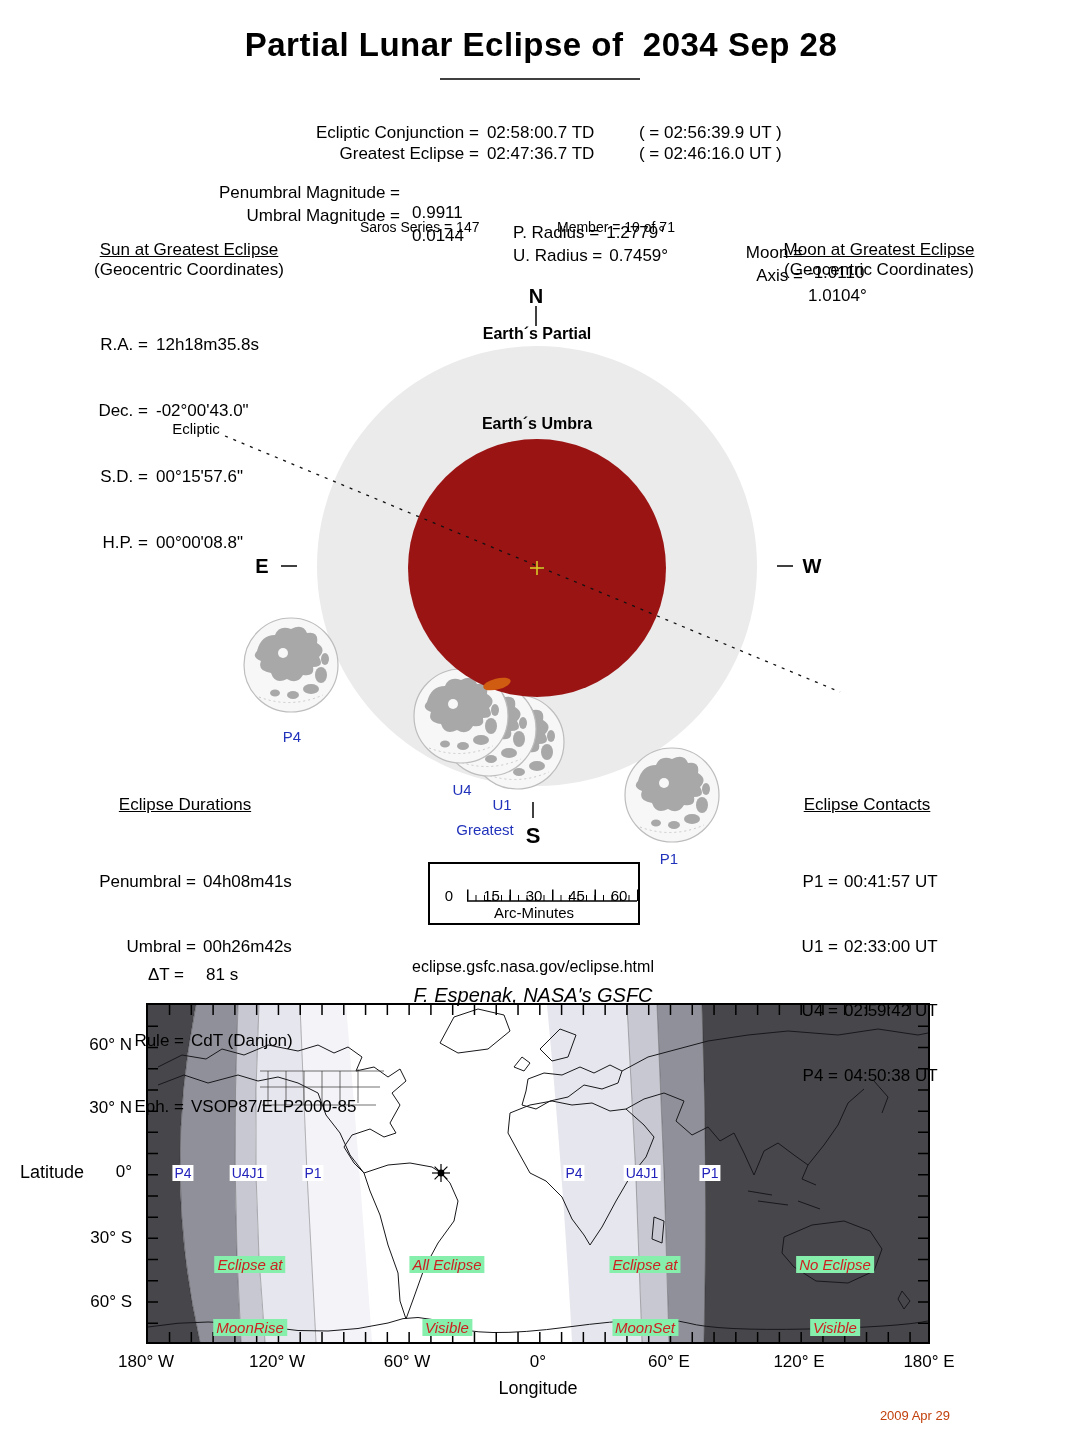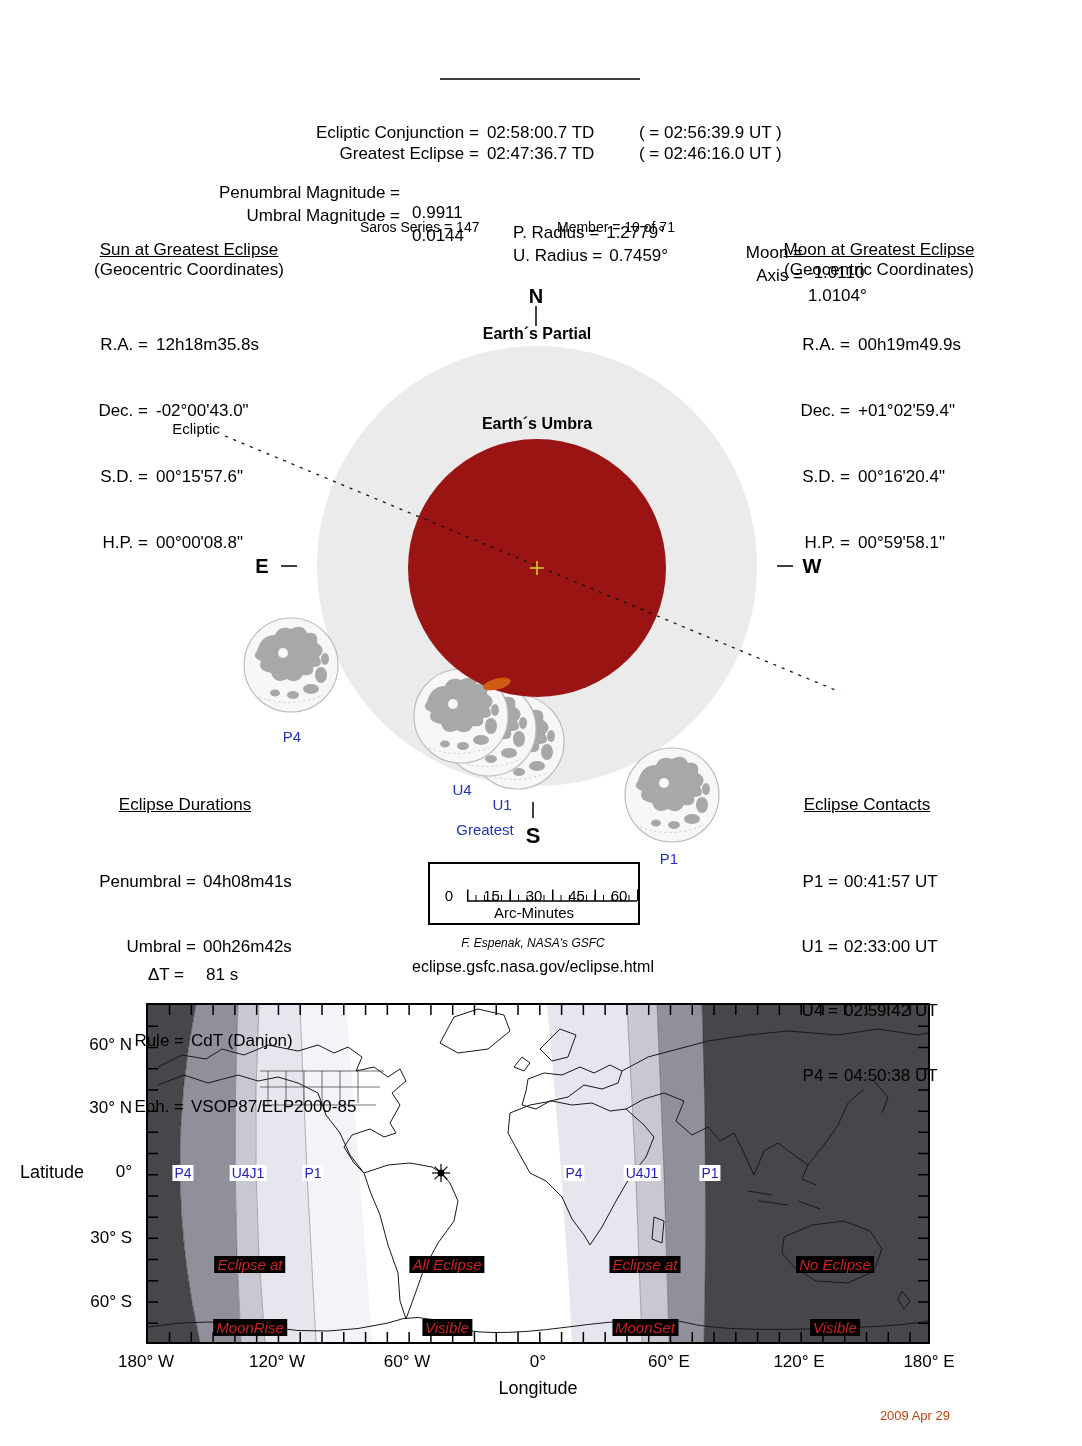--- a/index.html
+++ b/index.html
@@ -43,29 +43,29 @@
   
   .dl{font-size:20px;font-weight:bold;}
   .dl-s{font-size:22px;font-weight:bold;}
   .dshadow{font-size:16px;font-weight:bold;}
   .decl{font-size:15px;}
   .mlabel{font-size:15px;color:#2233bb;}
   
   #scalebar{left:428px;top:862px;width:212px;height:63px;border:2px solid #000;box-sizing:border-box;background:#fff;}
   .sb-num{position:absolute;top:23px;width:40px;margin-left:-20px;text-align:center;font-size:15px;}
   .sb-unit{position:absolute;top:40px;left:0;width:100%;text-align:center;font-size:15px;}
-  .credit1{font-size:12px;font-style:italic;text-align:center;}
+  .credit1{font-size:20px;font-style:italic;text-align:center;margin-top:48px;}
   .credit2{font-size:16px;text-align:center;}
   
   #map{left:146px;top:1003px;width:784px;height:341px;border:2px solid #000;box-sizing:border-box;background:#fff;z-index:1;position:absolute;}
   .latlbl{font-size:17px;text-align:right;width:80px;}
   .lonlbl{font-size:17px;text-align:center;width:90px;margin-left:-45px;}
   .axlbl{font-size:18px;text-align:center;}
   .zone{color:#cc2222;font-style:italic;font-size:15px;line-height:21px;text-align:center;transform:translateX(-50%);z-index:3;}
-  .zone span{background:#000000;padding:0 3px;}
+  .zone span{background:#86efac;padding:0 3px;}
   .cl{transform:translate(-50%,-50%);background:#fff;color:#2222bb;font-size:14px;padding:0 2px;z-index:3;}
   .date{font-size:13px;color:#c2410c;text-align:right;width:110px;}
 </style>
 </head>
 <body>
 
 <div id="page">
 
   <svg id="diagram-svg" width="1082" height="1000" viewBox="0 0 1082 1000">
     <defs>
@@ -103,20 +103,21 @@
       <line x1="530" y1="568" x2="544" y2="568"></line>
       <line x1="537" y1="561" x2="537" y2="575"></line>
     </g>
 
     <line x1="536" y1="306" x2="536" y2="326" stroke="#000" stroke-width="1.5"></line>
     <line x1="533" y1="802" x2="533" y2="818" stroke="#000" stroke-width="1.5"></line>
     <line x1="281" y1="566" x2="297" y2="566" stroke="#000" stroke-width="1.5"></line>
     <line x1="777" y1="566" x2="793" y2="566" stroke="#000" stroke-width="1.5"></line>
   </svg>
 
+  <div class="abs title" style="left:0;top:26px;width:1082px;text-align:center;">Partial Lunar Eclipse of  2034 Sep 28</div>
 
   <div class="abs time-row" style="top:103px;">
     <span class="time-lbl">Ecliptic Conjunction =</span><span class="time-td">02:58:00.7 TD</span><span class="time-ut">( = 02:56:39.9 UT )</span>
   </div>
   <div class="abs time-row" style="top:124px;">
     <span class="time-lbl">Greatest Eclipse =</span><span class="time-td">02:47:36.7 TD</span><span class="time-ut">( = 02:46:16.0 UT )</span>
   </div>
 
   <div class="abs mag-row" style="top:163px;">
     <span class="mag-c1l">Penumbral Magnitude =</span>
@@ -140,26 +141,20 @@
   <div class="abs sub" style="left:86px;top:260px;width:206px;">(Geocentric Coordinates)</div>
   <div class="abs info" style="left:86px;top:290px;">
     <div><span class="lbl">R.A. =</span><span class="val">12h18m35.8s</span></div>
     <div><span class="lbl">Dec. =</span><span class="val">-02°00'43.0"</span></div>
     <div><span class="lbl">S.D. =</span><span class="val">00°15'57.6"</span></div>
     <div><span class="lbl">H.P. =</span><span class="val">00°00'08.8"</span></div>
   </div>
 
   <div class="abs hd" style="left:773px;top:240px;width:212px;">Moon at Greatest Eclipse</div>
   <div class="abs sub" style="left:773px;top:260px;width:212px;">(Geocentric Coordinates)</div>
-  <div class="abs info" style="left:788px;top:290px;">
-    <div><span class="lbl">R.A. =</span><span class="val">00h19m49.9s</span></div>
-    <div><span class="lbl">Dec. =</span><span class="val">+01°02'59.4"</span></div>
-    <div><span class="lbl">S.D. =</span><span class="val">00°16'20.4"</span></div>
-    <div><span class="lbl">H.P. =</span><span class="val">00°59'58.1"</span></div>
-  </div>
 
   <div class="abs ctr dl" style="left:536px;top:296px;">N</div>
   <div class="abs ctr dshadow" style="left:537px;top:334px;">Earth´s Partial</div>
   <div class="abs ctr dshadow" style="left:537px;top:424px;">Earth´s Umbra</div>
   <div class="abs ctr decl" style="left:196px;top:428px;">Ecliptic</div>
   <div class="abs ctr dl" style="left:262px;top:566px;">E</div>
   <div class="abs ctr dl" style="left:812px;top:566px;">W</div>
   <div class="abs ctr dl-s" style="left:533px;top:836px;">S</div>
   <div class="abs ctr mlabel" style="left:292px;top:736px;">P4</div>
   <div class="abs ctr mlabel" style="left:462px;top:789px;">U4</div>

